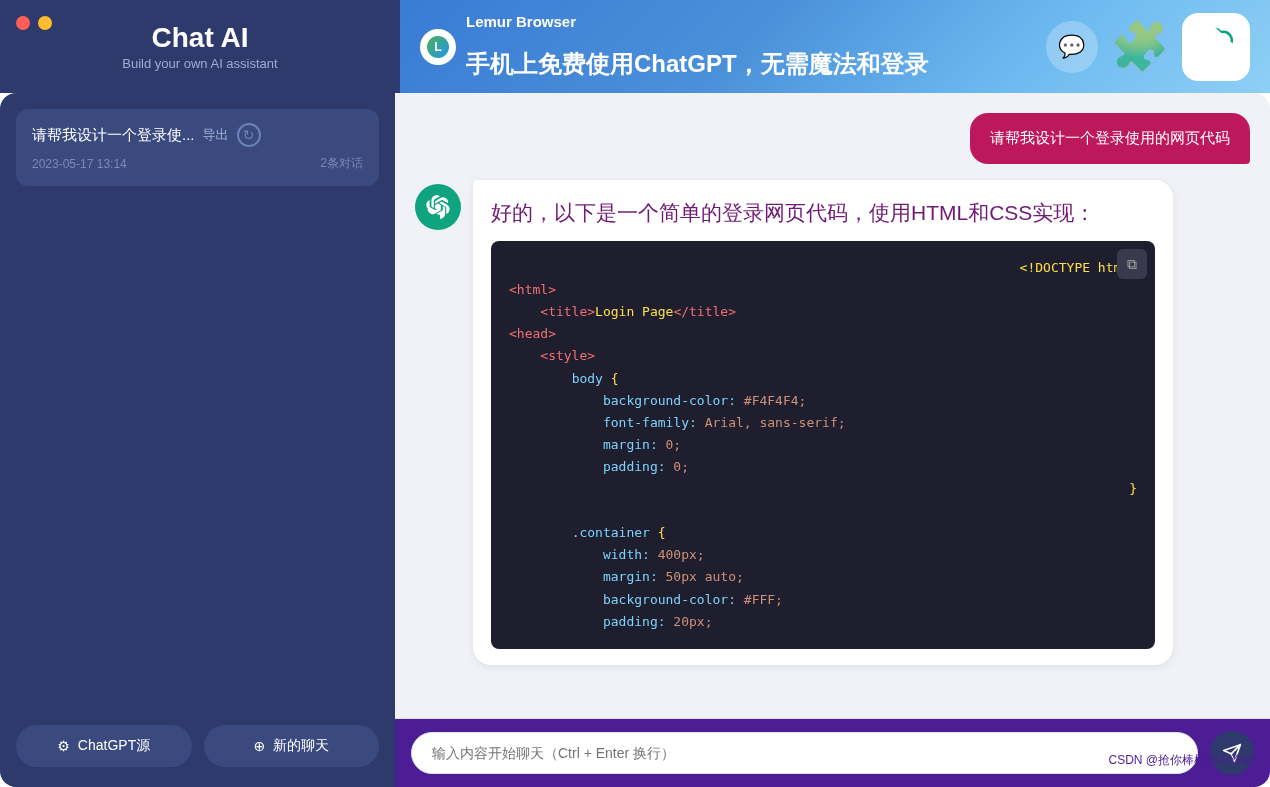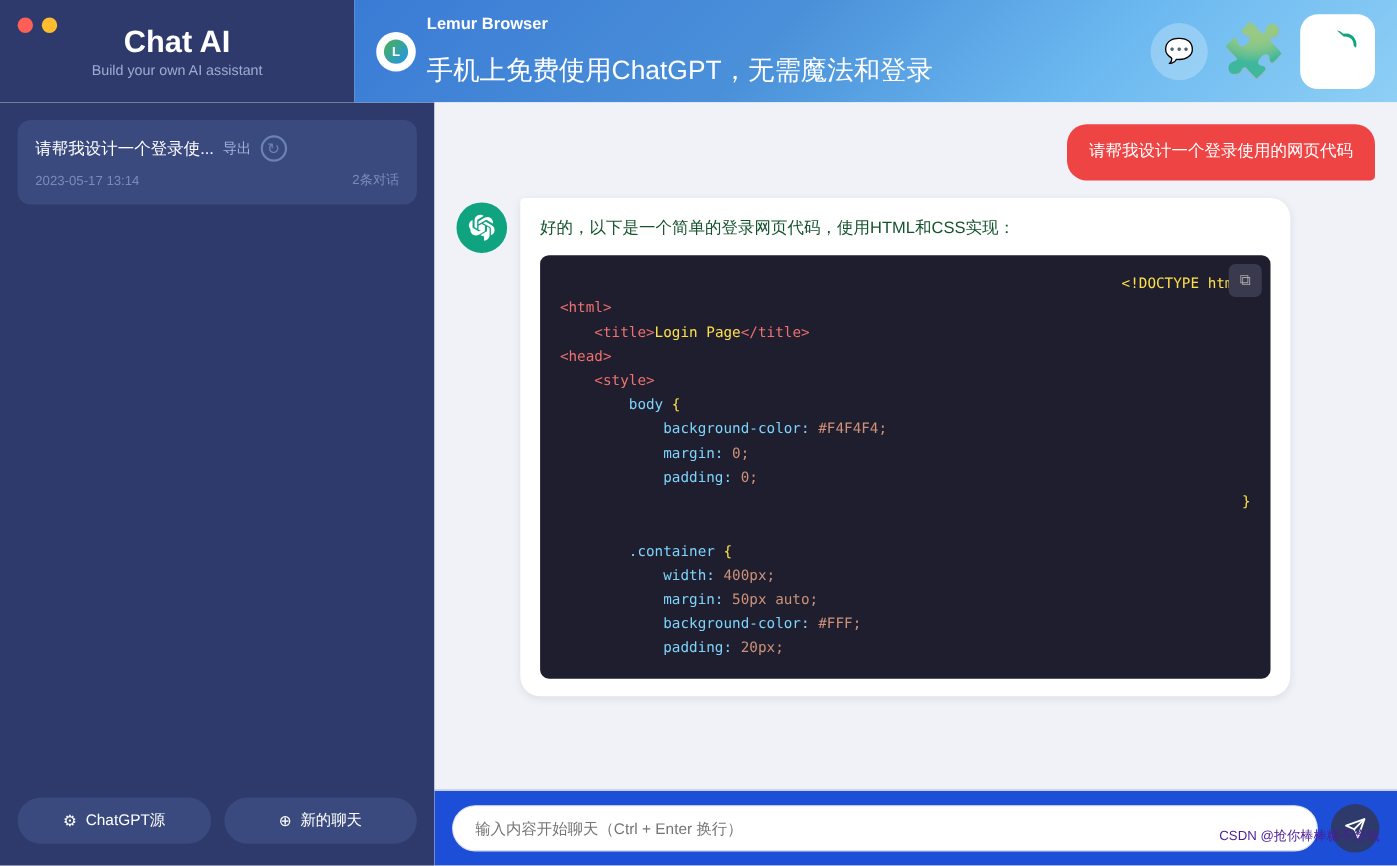--- a/index.html
+++ b/index.html
@@ -13,21 +13,21 @@
     }
 
     
     .top-banner {
       display: flex;
       height: 93px;
       flex-shrink: 0;
     }
 
     .left-panel-header {
-      width: 322px;
+      width: 400px;
       background: #2d3a6b;
       display: flex;
       flex-direction: column;
       align-items: center;
       justify-content: center;
       position: relative;
       flex-shrink: 0;
     }
 
     .window-controls {
@@ -102,21 +102,21 @@
     }
 
     .browser-name {
       font-size: 15px;
       font-weight: 600;
       color: white;
     }
 
     .banner-subtitle {
       font-size: 24px;
-      font-weight: 400;
+      font-weight: 700;
       color: white;
       margin-top: 18px;
     }
 
     .banner-icons-right {
       position: absolute;
       right: 20px;
       top: 50%;
       transform: translateY(-50%);
       display: flex;
@@ -151,20 +151,21 @@
       justify-content: center;
       color: #10a37f;
       font-size: 36px;
     }
 
     
     .main-content {
       display: flex;
       flex: 1;
       overflow: hidden;
+      border-radius: 16px;
     }
 
     
     .left-sidebar {
       width: 395px;
       background: #2d3a6b;
       display: flex;
       flex-direction: column;
       flex-shrink: 0;
       padding: 16px;
@@ -269,21 +270,21 @@
       gap: 16px;
     }
 
     
     .user-message {
       display: flex;
       justify-content: flex-end;
     }
 
     .user-bubble {
-      background: #ef4444;
+      background: #be185d;
       color: white;
       border-radius: 18px 18px 4px 18px;
       padding: 14px 20px;
       max-width: 500px;
       font-size: 15px;
       line-height: 1.5;
     }
 
     
     .ai-message {
@@ -309,22 +310,22 @@
     .ai-bubble {
       background: white;
       border-radius: 4px 18px 18px 18px;
       padding: 16px 18px;
       flex: 1;
       max-width: 700px;
       box-shadow: 0 2px 8px rgba(0,0,0,0.08);
     }
 
     .ai-text {
-      font-size: 15px;
-      color: #14532d;
+      font-size: 21px;
+      color: #701a75;
       margin-bottom: 12px;
       line-height: 1.6;
     }
 
     
     .code-block {
       background: #1e1e2e;
       border-radius: 8px;
       overflow: hidden;
       position: relative;
@@ -357,21 +358,21 @@
 
     .code-line { display: block; }
     .c-tag { color: #f07070; }
     .c-prop { color: #7dd3fc; }
     .c-value { color: #ce9178; }
     .c-plain { color: #fde047; text-align: right; }
 
     
     .chat-input-area {
       padding: 12px 16px 12px 16px;
-      background: #1d4ed8;
+      background: #4c1d95;
       border-top: 1px solid #dde0ea;
       display: flex;
       align-items: center;
       gap: 12px;
     }
 
     .chat-input {
       flex: 1;
       background: white;
       border: 1px solid #dde0ea;
@@ -487,20 +488,21 @@
           <div class="code-block">
             <button class="code-copy-btn">⧉</button>
             <div class="code-content">
               <span class="code-line c-plain">&lt;!DOCTYPE html&gt;</span>
               <span class="code-line c-tag">&lt;html&gt;</span>
               <span class="code-line">&nbsp;&nbsp;&nbsp;&nbsp;<span class="c-tag">&lt;title&gt;</span><span class="c-plain">Login Page</span><span class="c-tag">&lt;/title&gt;</span></span>
               <span class="code-line c-tag">&lt;head&gt;</span>
               <span class="code-line">&nbsp;&nbsp;&nbsp;&nbsp;<span class="c-tag">&lt;style&gt;</span></span>
               <span class="code-line">&nbsp;&nbsp;&nbsp;&nbsp;&nbsp;&nbsp;&nbsp;&nbsp;<span class="c-prop">body</span> <span class="c-plain">{</span></span>
               <span class="code-line">&nbsp;&nbsp;&nbsp;&nbsp;&nbsp;&nbsp;&nbsp;&nbsp;&nbsp;&nbsp;&nbsp;&nbsp;<span class="c-prop">background-color:</span><span class="c-value"> #F4F4F4;</span></span>
+              <span class="code-line">&nbsp;&nbsp;&nbsp;&nbsp;&nbsp;&nbsp;&nbsp;&nbsp;&nbsp;&nbsp;&nbsp;&nbsp;<span class="c-prop">font-family:</span><span class="c-value"> Arial, sans-serif;</span></span>
               <span class="code-line">&nbsp;&nbsp;&nbsp;&nbsp;&nbsp;&nbsp;&nbsp;&nbsp;&nbsp;&nbsp;&nbsp;&nbsp;<span class="c-prop">margin:</span><span class="c-value"> 0;</span></span>
               <span class="code-line">&nbsp;&nbsp;&nbsp;&nbsp;&nbsp;&nbsp;&nbsp;&nbsp;&nbsp;&nbsp;&nbsp;&nbsp;<span class="c-prop">padding:</span><span class="c-value"> 0;</span></span>
               <span class="code-line c-plain">&nbsp;&nbsp;&nbsp;&nbsp;&nbsp;&nbsp;&nbsp;&nbsp;}</span>
               <span class="code-line">&nbsp;</span>
               <span class="code-line">&nbsp;&nbsp;&nbsp;&nbsp;&nbsp;&nbsp;&nbsp;&nbsp;<span class="c-prop">.container</span> <span class="c-plain">{</span></span>
               <span class="code-line">&nbsp;&nbsp;&nbsp;&nbsp;&nbsp;&nbsp;&nbsp;&nbsp;&nbsp;&nbsp;&nbsp;&nbsp;<span class="c-prop">width:</span><span class="c-value"> 400px;</span></span>
               <span class="code-line">&nbsp;&nbsp;&nbsp;&nbsp;&nbsp;&nbsp;&nbsp;&nbsp;&nbsp;&nbsp;&nbsp;&nbsp;<span class="c-prop">margin:</span><span class="c-value"> 50px auto;</span></span>
               <span class="code-line">&nbsp;&nbsp;&nbsp;&nbsp;&nbsp;&nbsp;&nbsp;&nbsp;&nbsp;&nbsp;&nbsp;&nbsp;<span class="c-prop">background-color:</span><span class="c-value"> #FFF;</span></span>
               <span class="code-line">&nbsp;&nbsp;&nbsp;&nbsp;&nbsp;&nbsp;&nbsp;&nbsp;&nbsp;&nbsp;&nbsp;&nbsp;<span class="c-prop">padding:</span><span class="c-value"> 20px;</span></span>
             </div>

